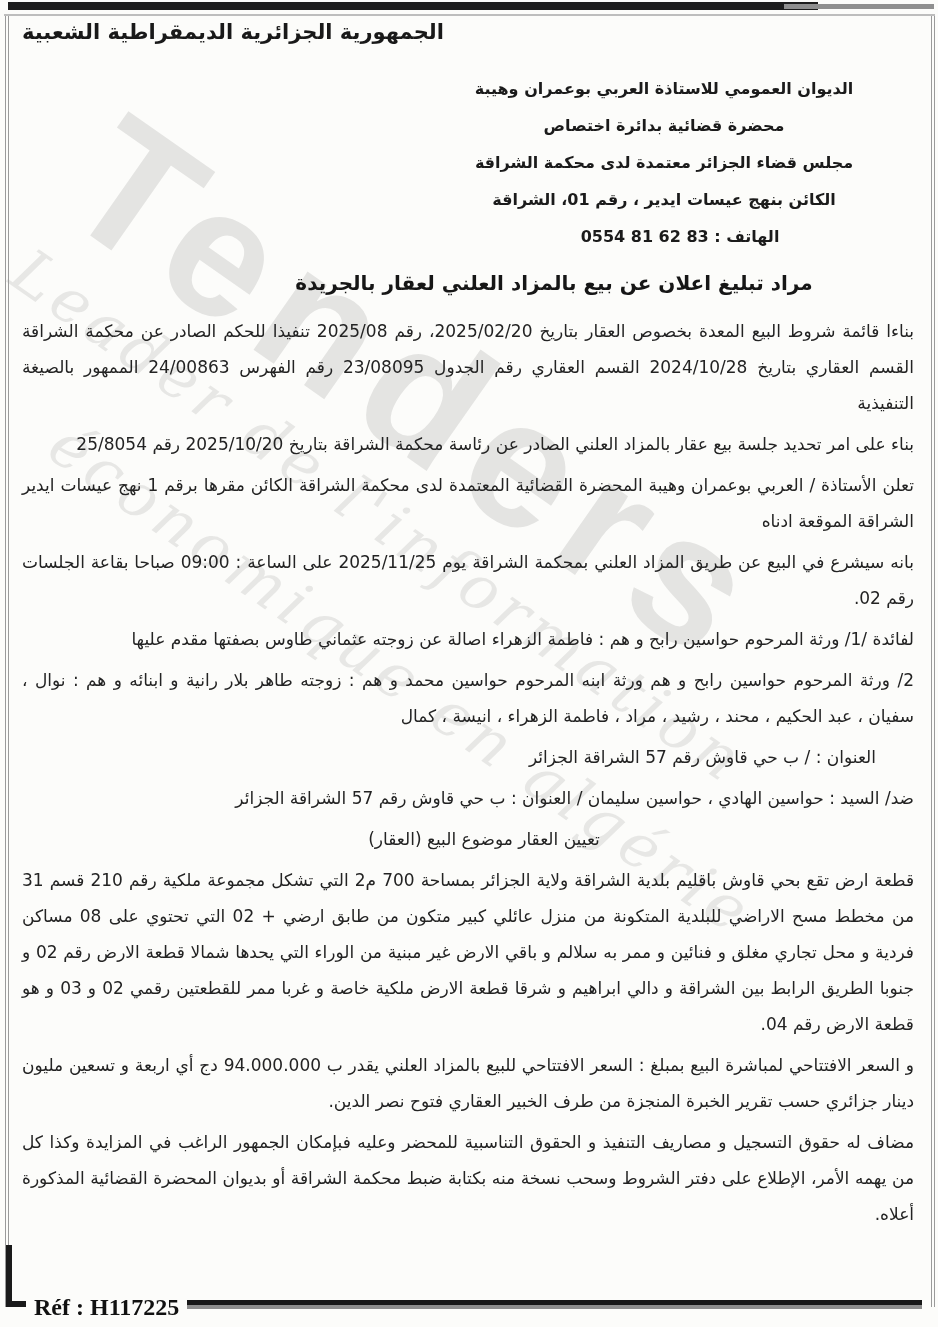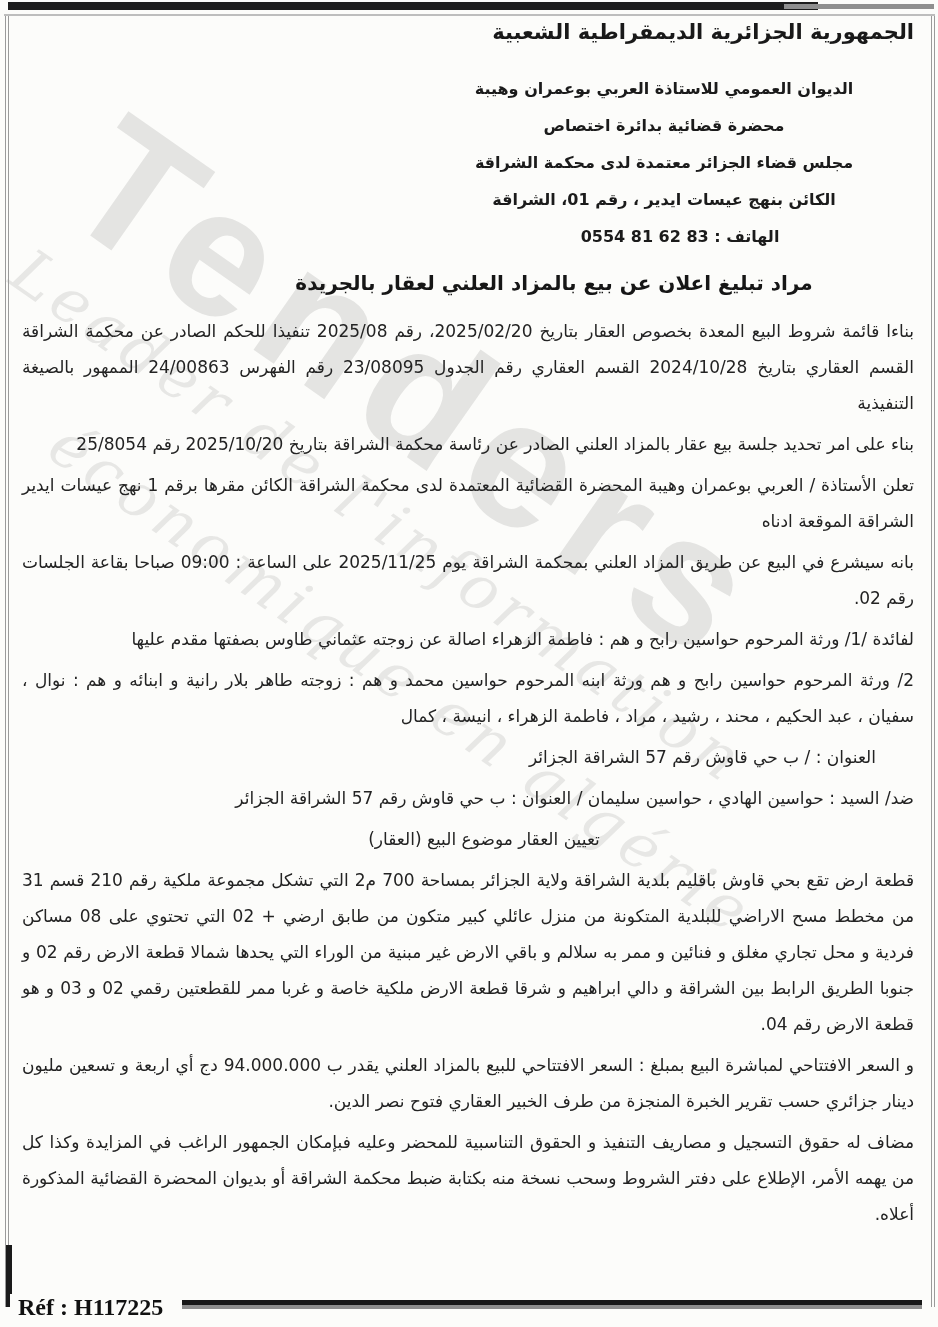--- a/index.html
+++ b/index.html
@@ -19,21 +19,21 @@
   .frame{
     position:absolute;top:15px;bottom:20px;left:5px;right:3px;
     border-left:4px double #9a9a9a;
     border-right:4px double #9a9a9a;
     z-index:1;
   }
   .bottom-line{position:absolute;left:182px;right:16px;bottom:22px;height:5px;background:#181818;box-shadow:0 4px 0 #8d8d8d;z-index:2;}
   .corner-v{position:absolute;left:6px;bottom:20px;width:6px;height:62px;background:#1a1a1a;z-index:3;}
   .corner-h{position:absolute;left:6px;bottom:20px;width:36px;height:6px;background:#1a1a1a;z-index:3;}
   .ref{
-    position:absolute;left:10px;bottom:6px;
+    position:absolute;left:26px;bottom:6px;
     direction:ltr;
     font-family:"Liberation Serif",serif;
     font-weight:bold;font-size:24px;color:#111;
     background:#fcfcfa;padding:0 8px;z-index:4;
   }
   
   .watermark{
     position:absolute;top:330px;left:-40px;width:1060px;
     transform:rotate(35deg);transform-origin:45% 45%;
     z-index:0;pointer-events:none;direction:ltr;text-align:left;
@@ -49,21 +49,21 @@
     color:rgba(80,80,80,0.12);line-height:1.2;
   }
   .wm-tag2{margin-top:46px;margin-left:130px;}
   
   .content{
     position:relative;z-index:1;
     direction:rtl;
     padding:20px 24px 0 22px;
   }
   .republic{
-    margin:0;text-align:right;
+    margin:0;text-align:left;
     font-size:21px;font-weight:bold;color:#191919;
   }
   .office{
     width:500px;margin-top:26px;
     text-align:center;
     font-weight:bold;font-size:16px;line-height:37px;color:#1b1b1b;
   }
   .ltr-num{direction:ltr;unicode-bidi:isolate;margin-left:32px;}
   .doc-title{
     width:600px;margin:16px 60px 8px auto;

